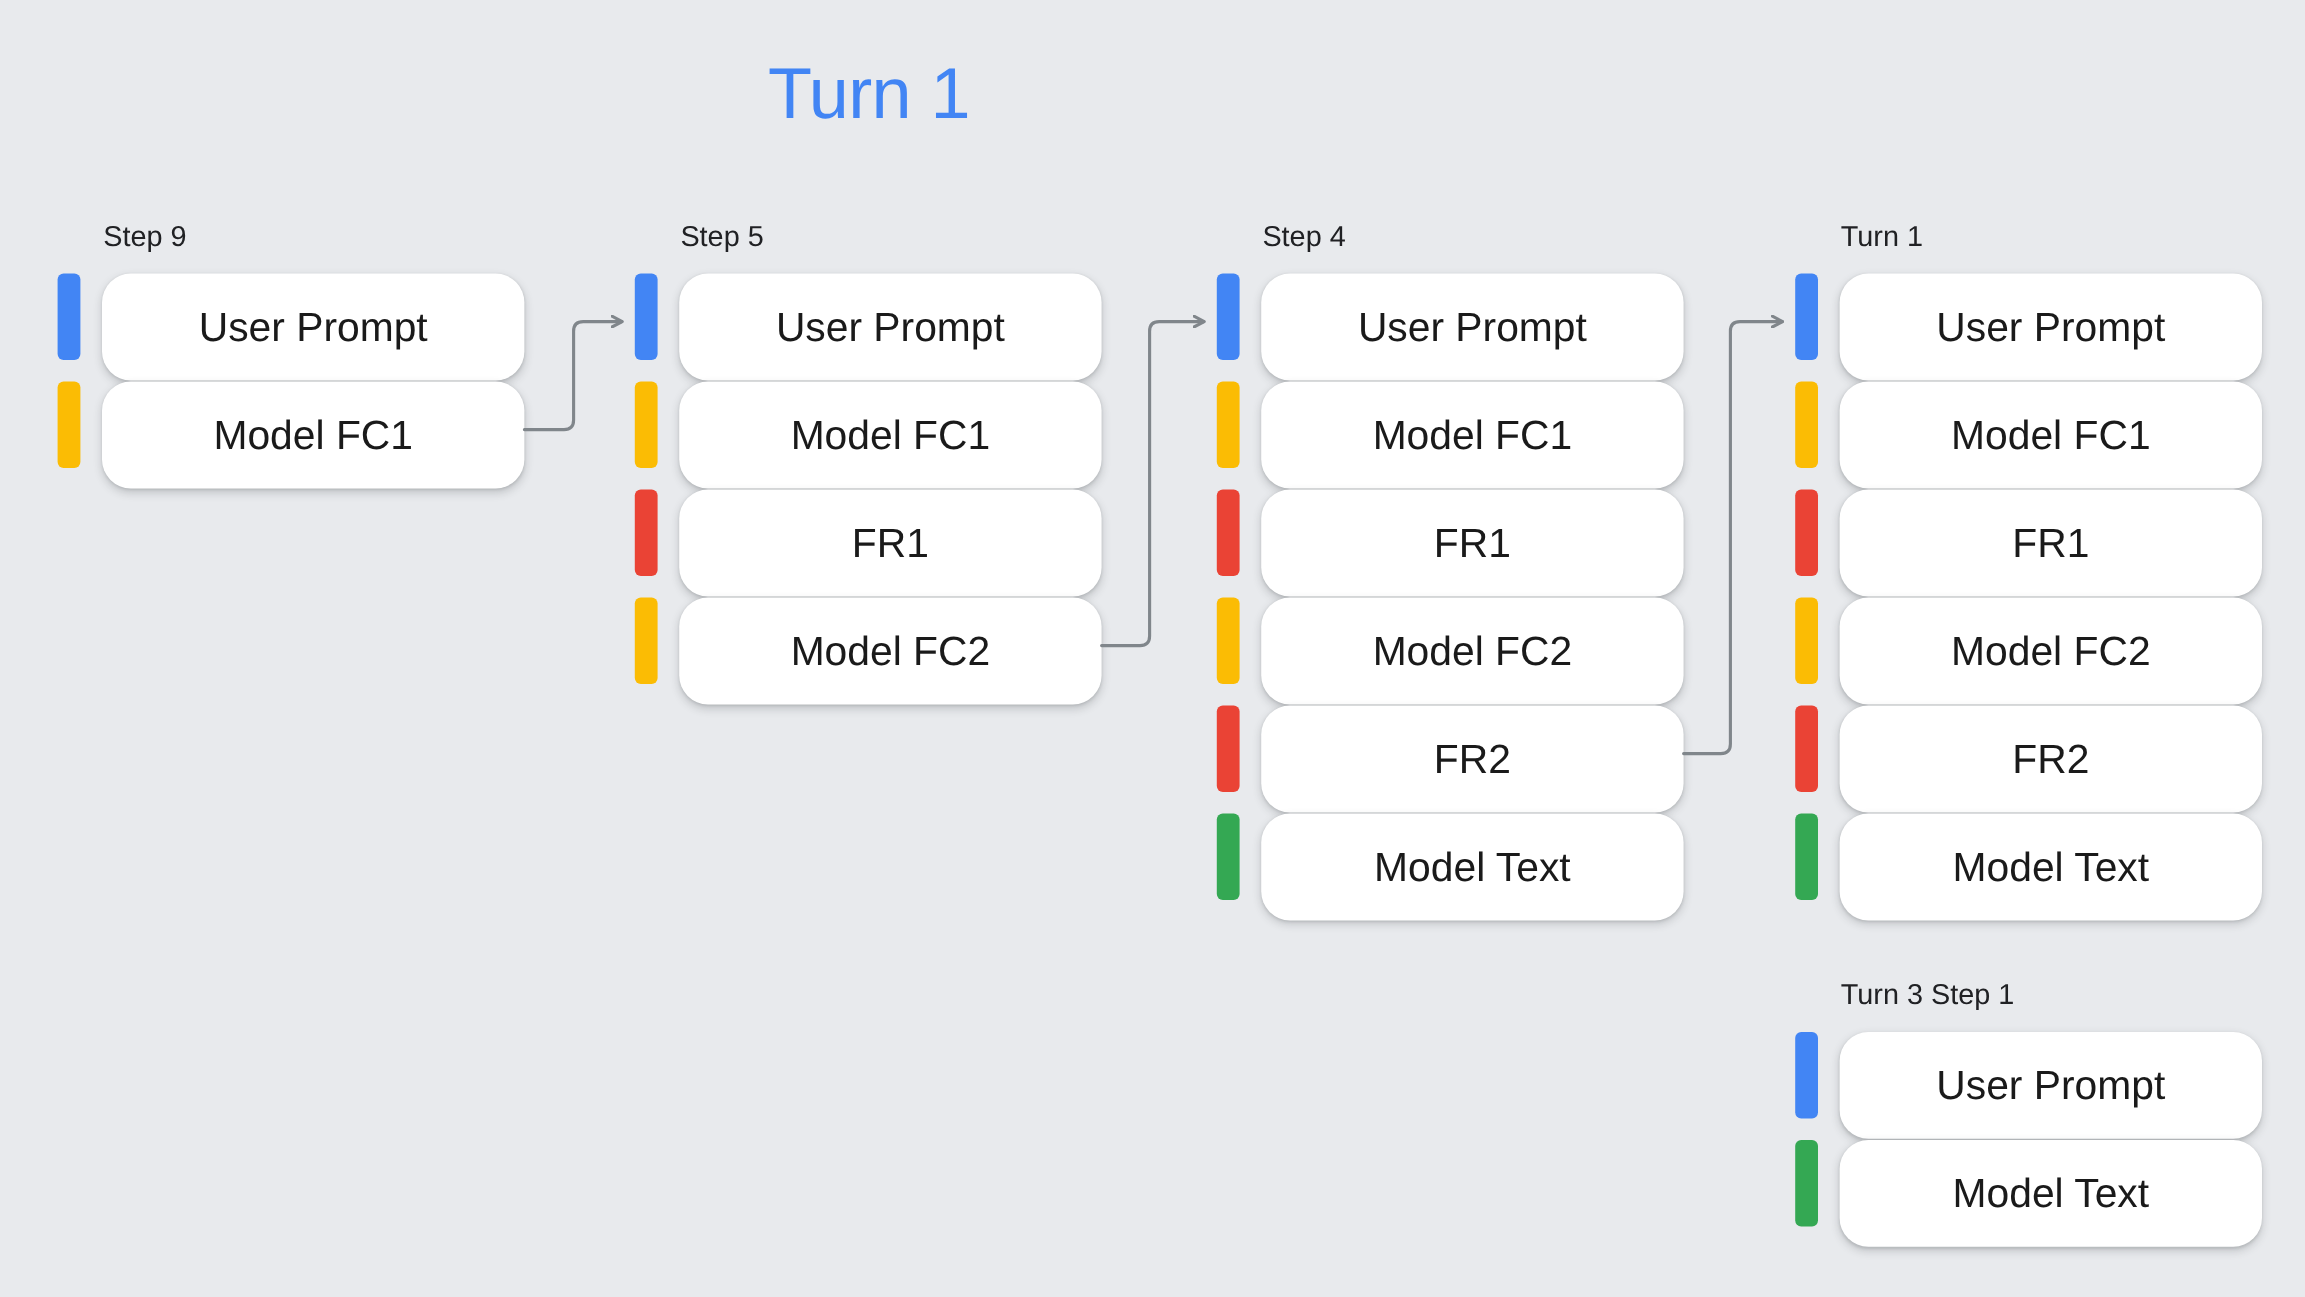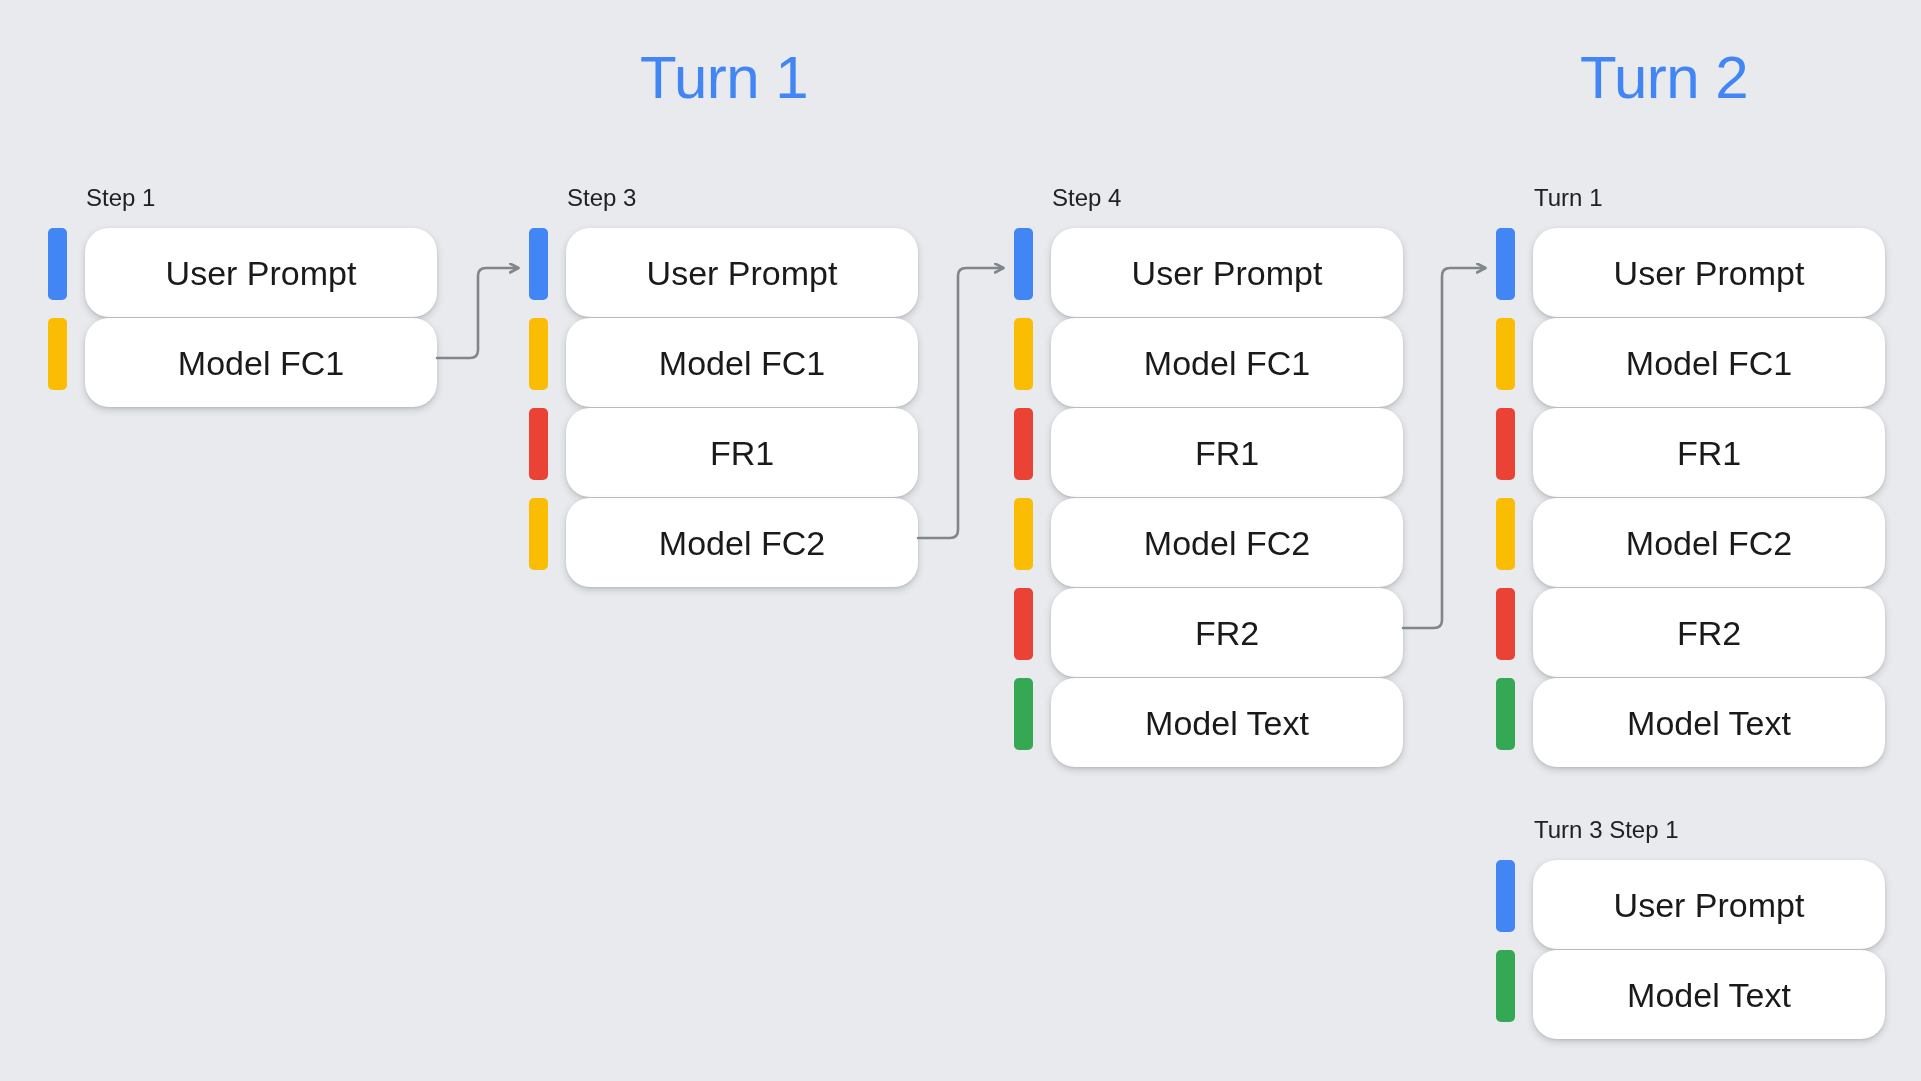--- a/index.html
+++ b/index.html
@@ -88,42 +88,41 @@
     height: 1081px;
     pointer-events: none;
   }
 </style>
 </head>
 <body>
 
 <div id="canvas">
 
   <div class="turn-heading" style="left:640px; top:48px;">Turn 1</div>
-  <div class="turn-heading" style="left:1580px; top:48px;">Turn 2</div>
 
   <div class="column" style="left:48px; top:228px;">
-    <div class="col-label">Step 1</div>
+    <div class="col-label">Step 9</div>
 
     <div class="row" style="top:0px;">
       <div class="bar" style="background:#4285f4;"></div>
       <div class="card" style="left:37px; width:352px;">
         <span class="card-label">User Prompt</span>
       </div>
     </div>
 
     <div class="row" style="top:90px;">
       <div class="bar" style="background:#fbbc04;"></div>
       <div class="card" style="left:37px; width:352px;">
         <span class="card-label">Model FC1</span>
       </div>
     </div>
   </div>
 
   <div class="column" style="left:529px; top:228px;">
-    <div class="col-label">Step 3</div>
+    <div class="col-label">Step 5</div>
 
     <div class="row" style="top:0px;">
       <div class="bar" style="background:#4285f4;"></div>
       <div class="card" style="left:37px; width:352px;">
         <span class="card-label">User Prompt</span>
       </div>
     </div>
 
     <div class="row" style="top:90px;">
       <div class="bar" style="background:#fbbc04;"></div>

